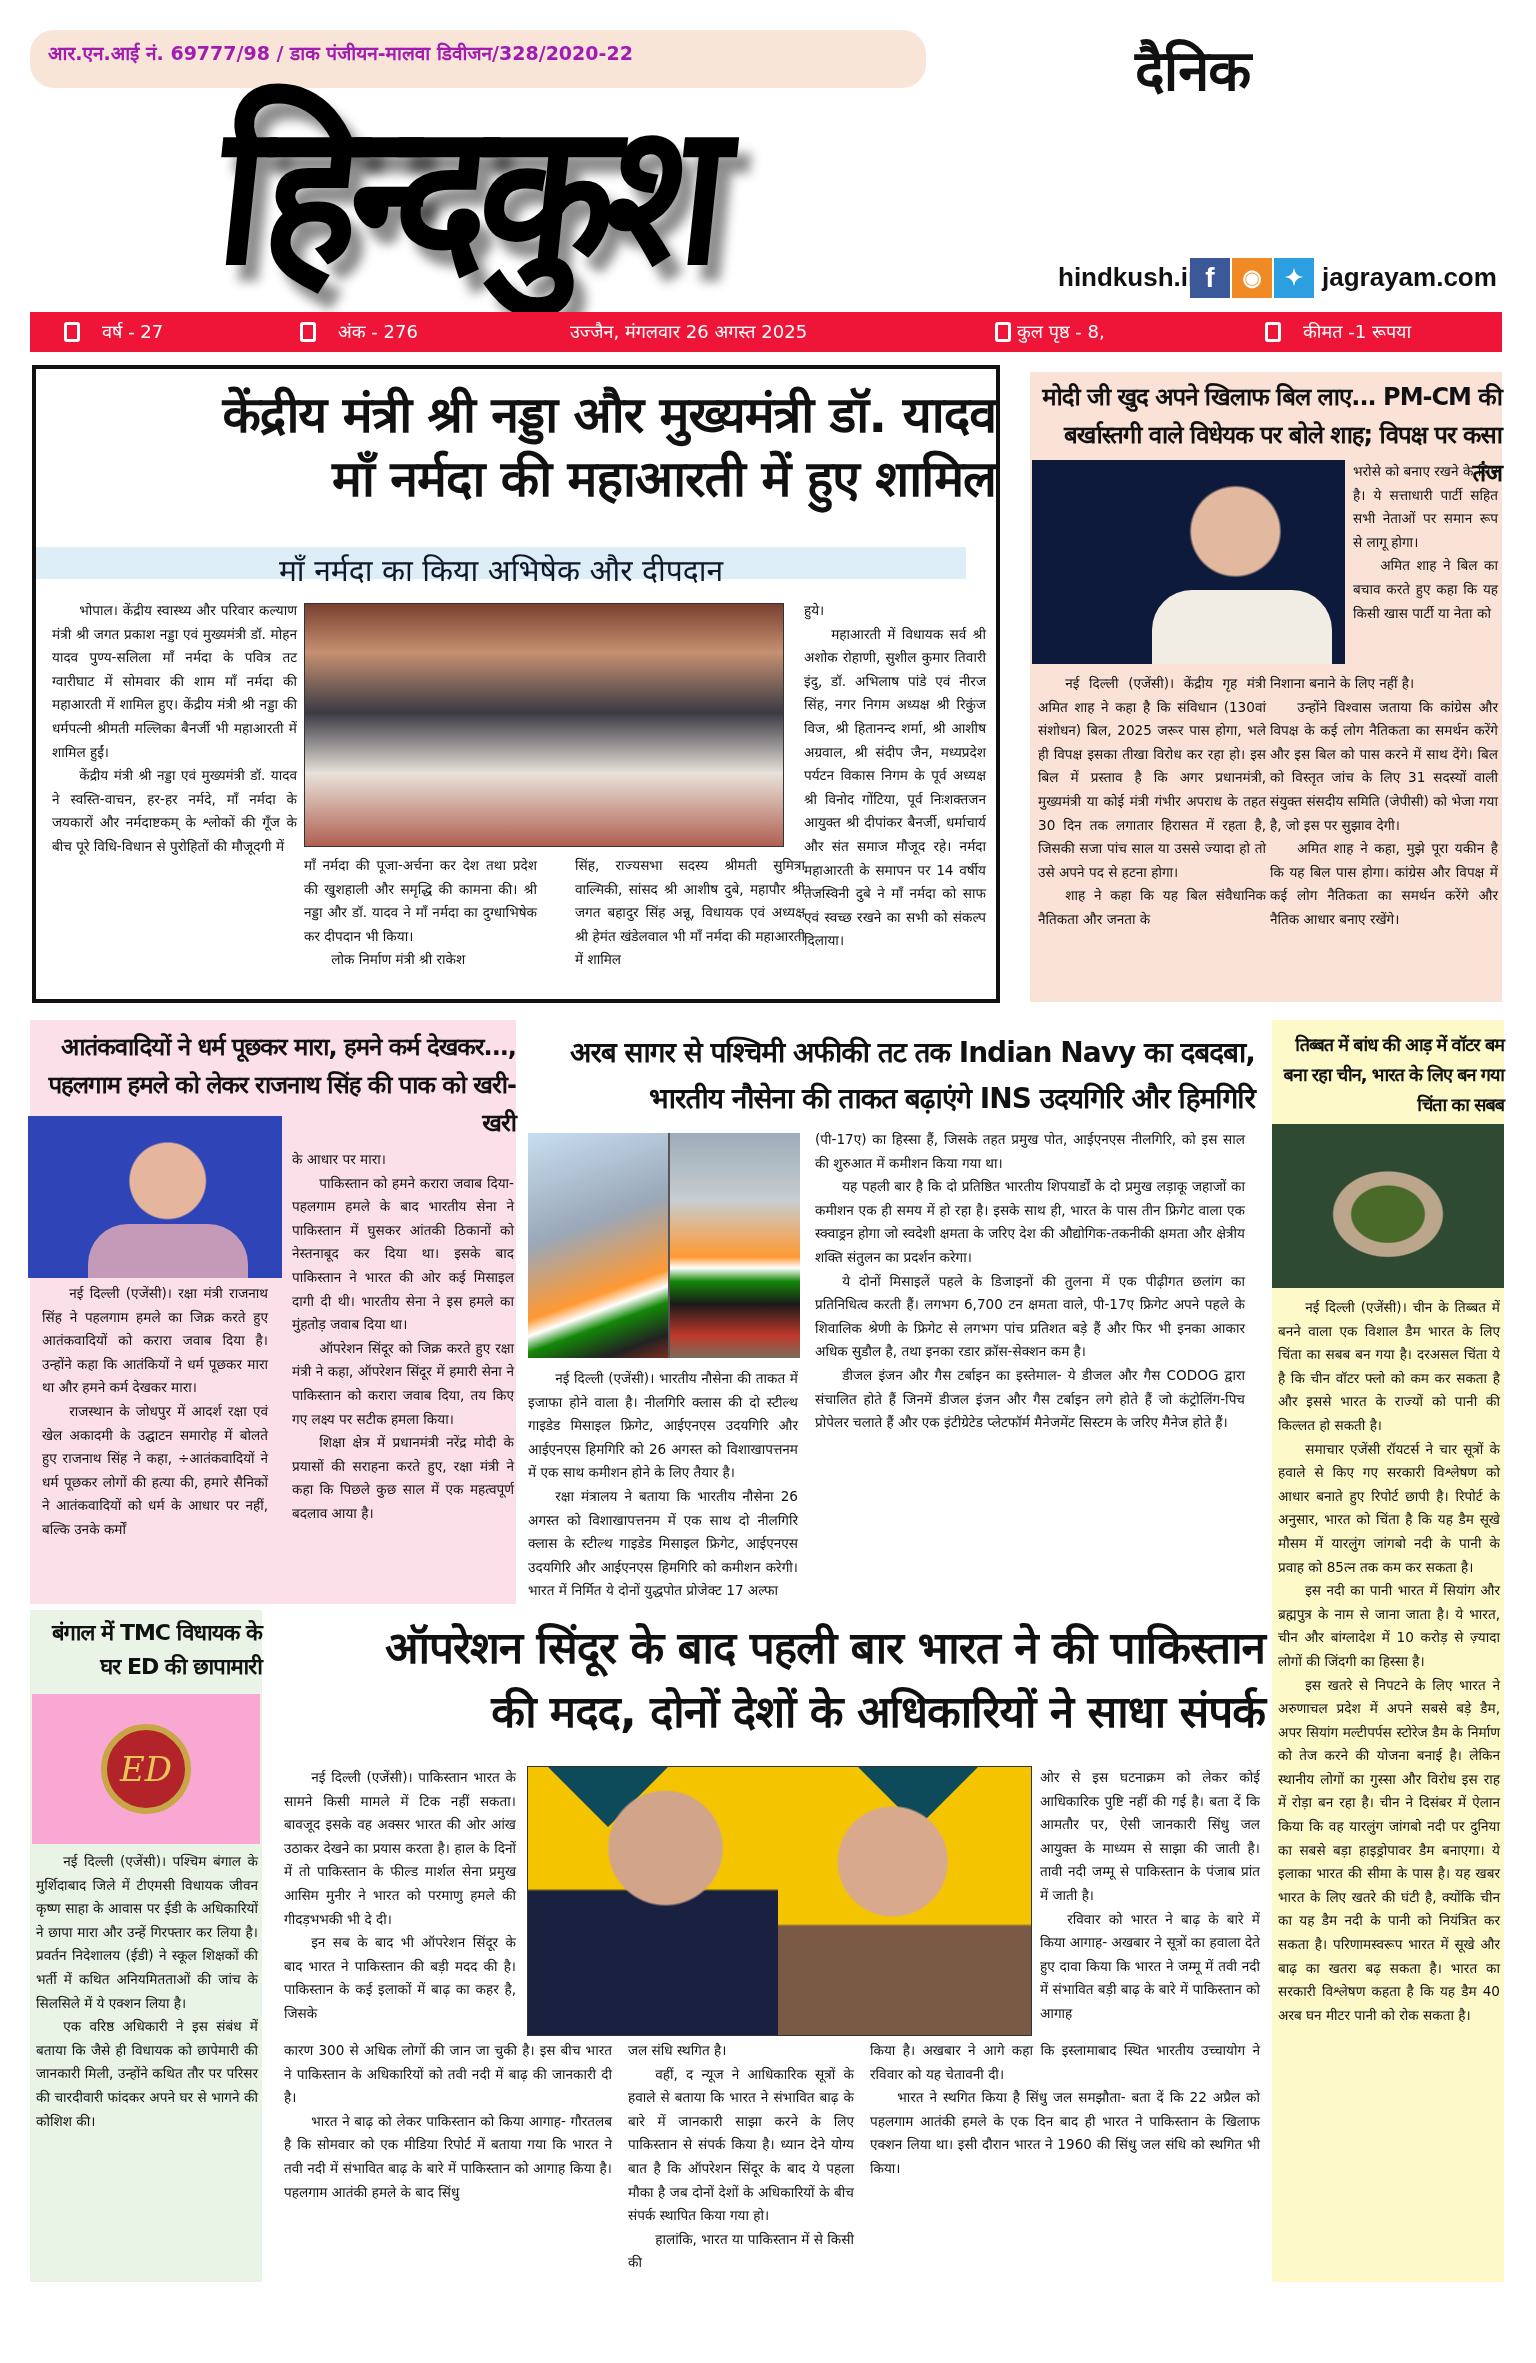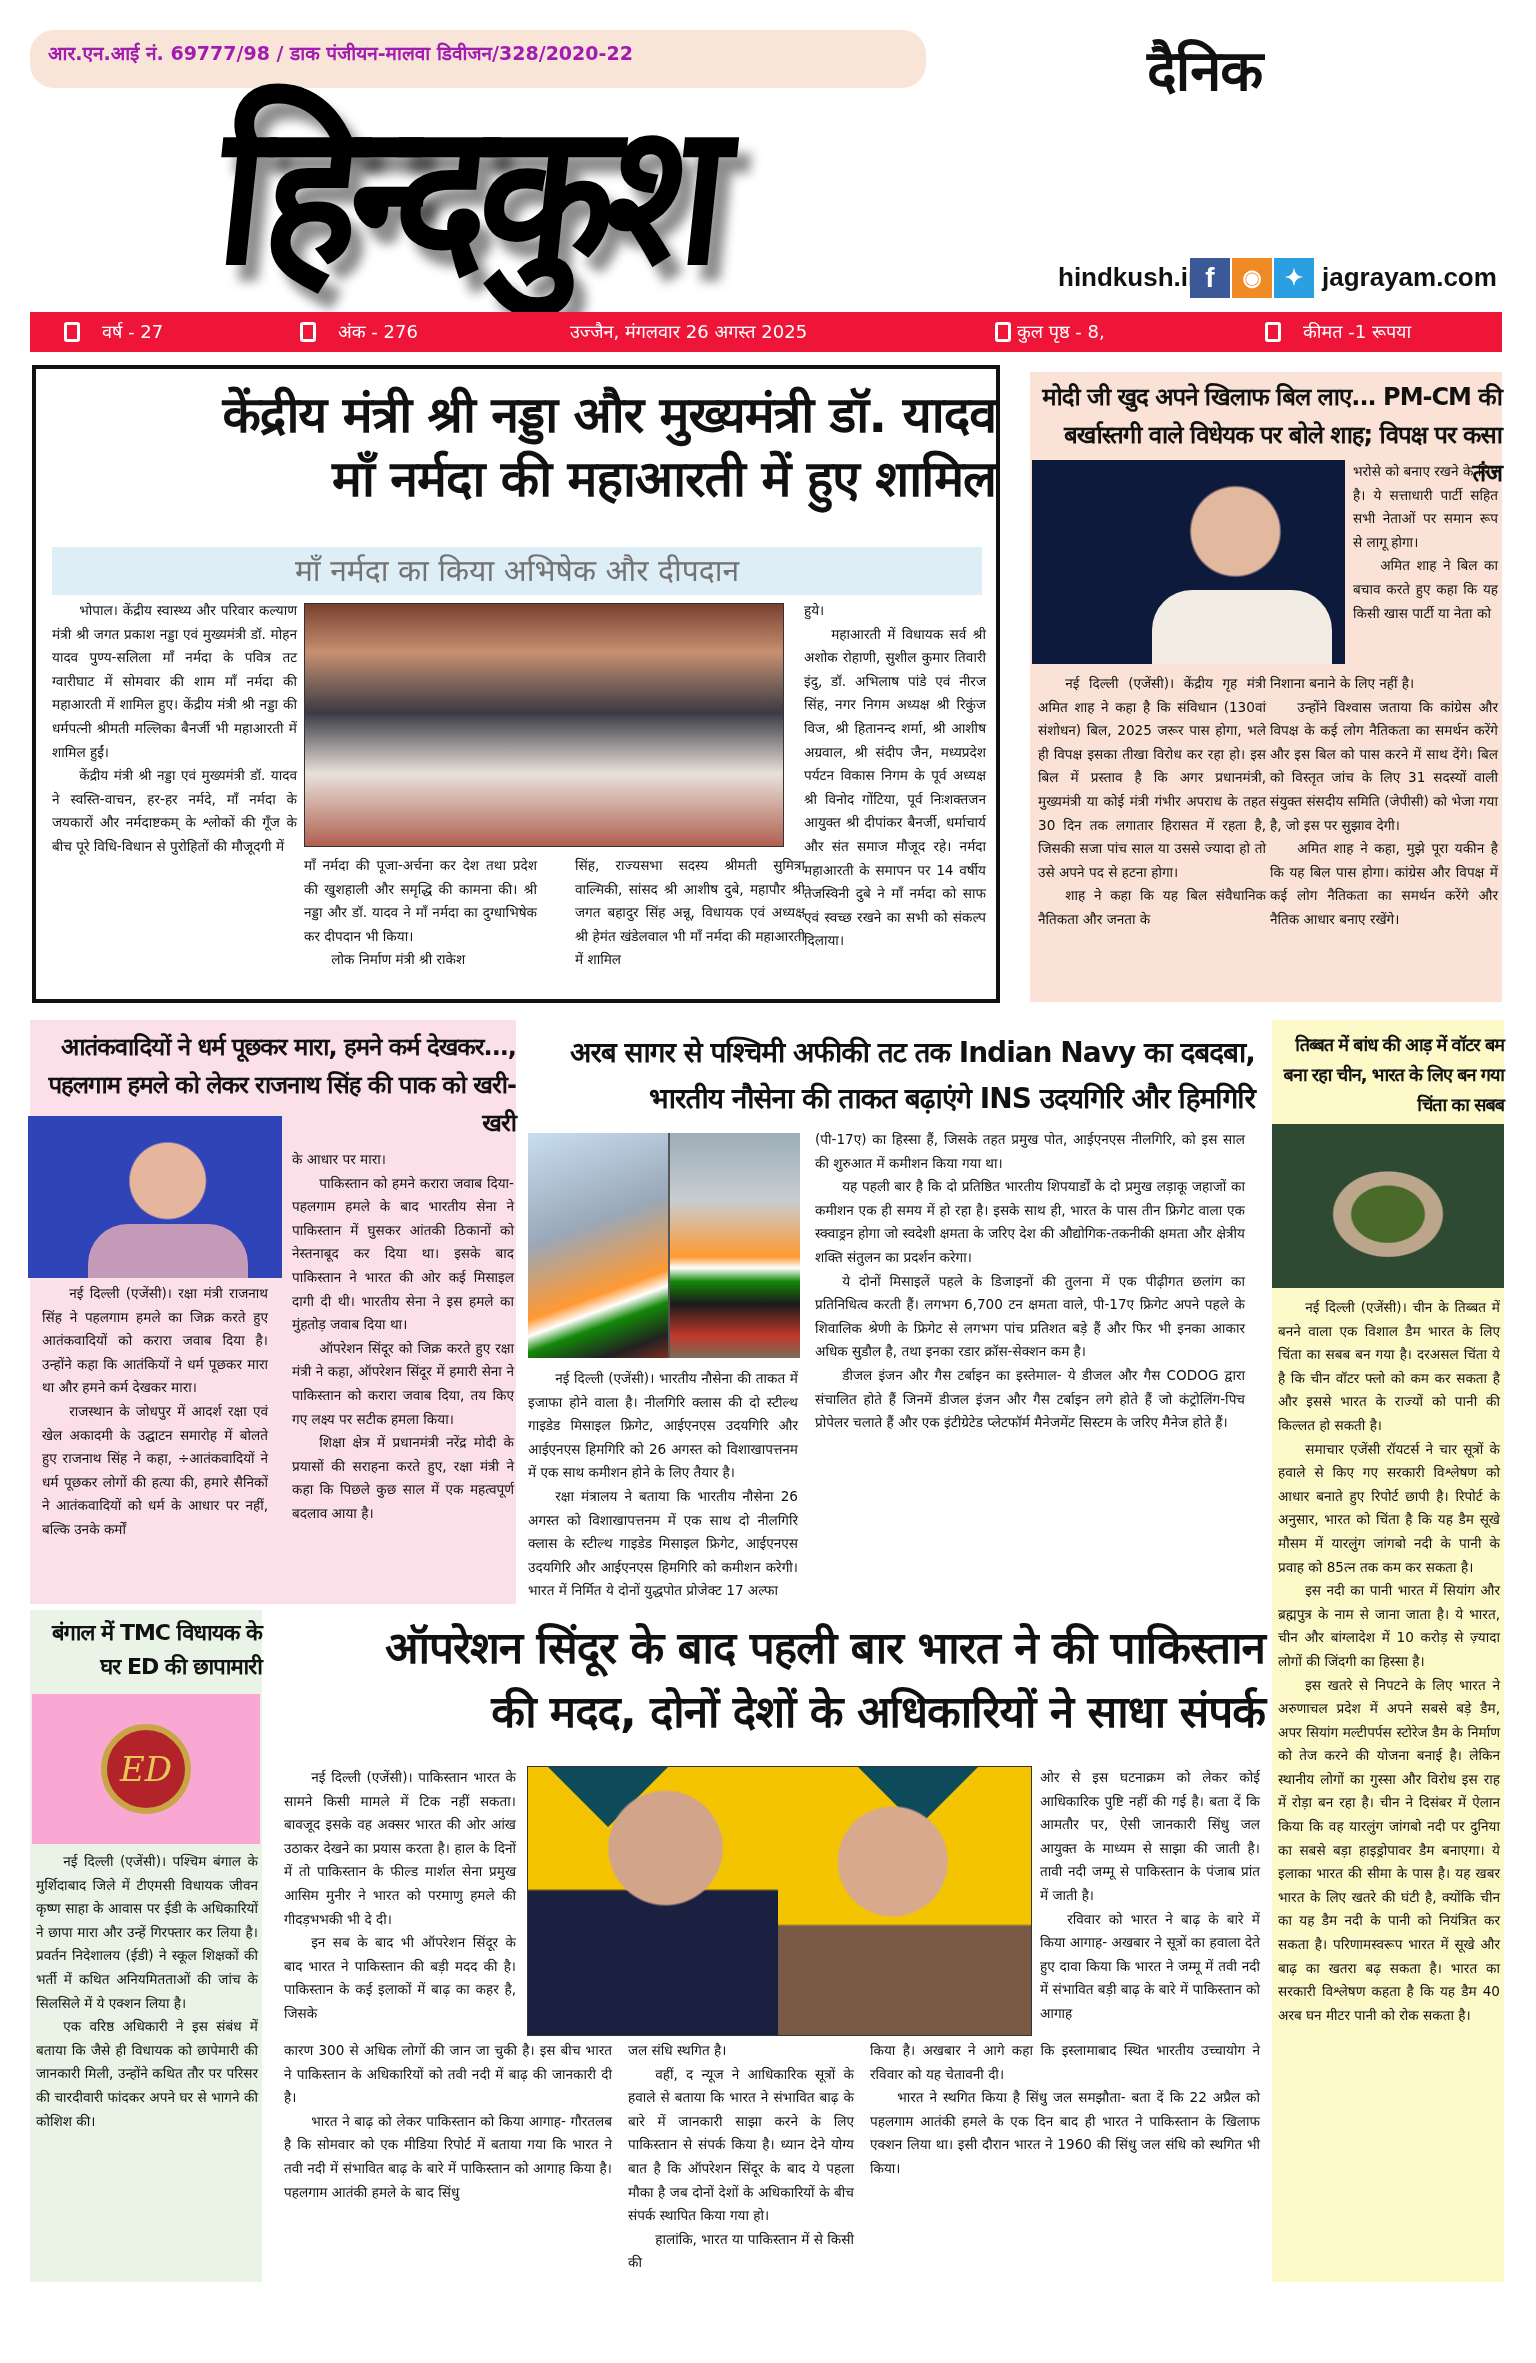--- a/index.html
+++ b/index.html
@@ -4,37 +4,37 @@
 <style>
   * { box-sizing: border-box; margin: 0; padding: 0; }
   body { width: 1536px; height: 2363px; background: #fff; font-family: "DejaVu Sans", sans-serif; color: #111; position: relative; overflow: hidden; }
   .abs { position: absolute; }
   p, .txt { font-family: "DejaVu Sans", sans-serif; font-size: 13.6px; line-height: 23.6px; text-align: justify; }
   .para { text-indent: 2em; }
   .hl { font-family: "DejaVu Sans", sans-serif; font-weight: bold; text-align: right; letter-spacing: -1px; }
 
   
   .regbox { left: 30px; top: 30px; width: 896px; height: 58px; background: #f9e4d8; border-radius: 24px; font-size: 19px; line-height: 46px; padding-left: 18px; font-weight: bold; color: #a21caf; }
-  .dainik { left: 1135px; top: 30px; font-family: "DejaVu Serif", serif; font-size: 56px; font-weight: bold; color: #111; letter-spacing: -1px; margin-left: 12px; }
+  .dainik { left: 1135px; top: 30px; font-family: "DejaVu Serif", serif; font-size: 56px; font-weight: bold; color: #111; letter-spacing: -1px; }
   .logo { left: 220px; top: 95px; font-family: "DejaVu Sans", sans-serif; font-size: 178px; font-weight: bold; line-height: 200px; color: #000; transform: skewX(-6deg) scaleY(1.1); letter-spacing: -10px; text-shadow: 14px 14px 10px rgba(0,0,0,0.45); }
   .site1 { left: 1058px; top: 262px; font-size: 26px; font-weight: bold; font-family: "Liberation Sans", sans-serif; }
   .social { top: 258px; width: 40px; height: 40px; display:flex; align-items:center; justify-content:center; color:#fff; font-weight:bold; font-size: 28px; font-family: "Liberation Sans", sans-serif; }
   .fb { left: 1190px; background: #3b5998; }
   .rss { left: 1232px; background: #f08a24; font-size: 22px; }
   .tw { left: 1274px; background: #2b9fe0; font-size: 22px; }
   .site2 { left: 1322px; top: 262px; font-size: 26px; font-weight: bold; font-family: "Liberation Sans", sans-serif; }
 
   .redbar { left: 30px; top: 312px; width: 1472px; height: 40px; background: #ee1538; color: #fff; font-size: 18px; line-height: 40px; }
   .redbar .item { position: absolute; display: flex; align-items: center; gap: 22px; text-align: right; }
   .chk { width: 16px; height: 20px; border: 3px solid #fff; border-radius: 3px; display: inline-block; }
 
   
   .s1 { left: 32px; top: 365px; width: 968px; height: 638px; border: 4px solid #111; }
   .s1 .h1 { position:absolute; left: 0; width: 100%; top: 14px; font-size: 50px; line-height: 64px; }
-  .s1 .sub { position:absolute; left: 16px; top: 178px; width: 930px; height: 48px; background: #deeef6; text-align:center; font-size: 30px; line-height: 48px; color:#737373; }
+  .s1 .sub { position:absolute; left: 0; top: 178px; width: 930px; height: 32px; background: #deeef6; text-align:center; font-size: 30px; line-height: 48px; color:#0f172a; }
   .s1 .col1 { position:absolute; left: 16px; top: 230px; width: 245px; }
   .s1 .photo1 { position:absolute; left: 268px; top: 234px; width: 480px; height: 244px; background: linear-gradient(180deg,#7a4030 0%,#c69071 20%,#3b3a44 45%,#e8e2da 70%,#b06050 100%); border: 1px solid #333; }
   .s1 .col2 { position:absolute; left: 268px; top: 485px; width: 233px; }
   .s1 .col3 { position:absolute; left: 518px; top: 485px; width: 230px; margin-left: 21px; }
   .s1 .col4 { position:absolute; left: 768px; top: 230px; width: 182px; }
 
   
   .s2 { left: 1030px; top: 372px; width: 472px; height: 630px; background: #fae3d6; }
   .s2 .h { position:absolute; left: 0; top: 6px; width: 100%; font-size: 24px; line-height: 38px; }
   .s2 .photo { position:absolute; left: 2px; top: 88px; width: 313px; height: 204px; background: radial-gradient(circle at 65% 35%, #e2b89e 0 18%, #0e1a3c 19% 100%); }

